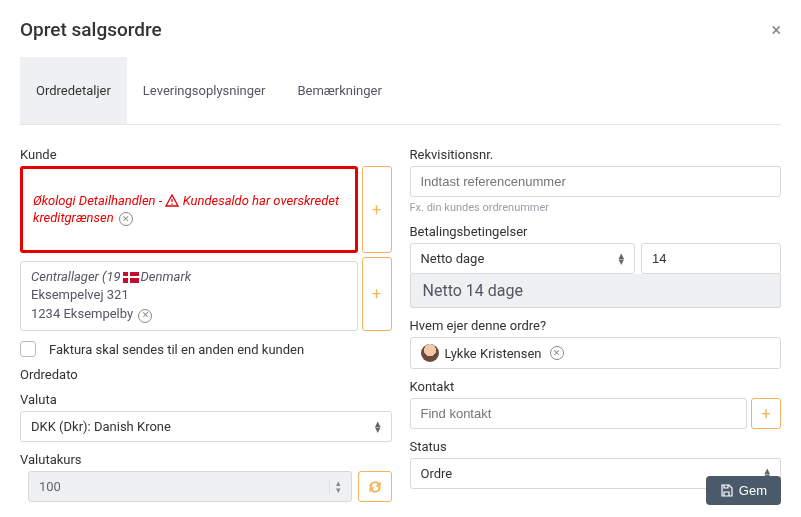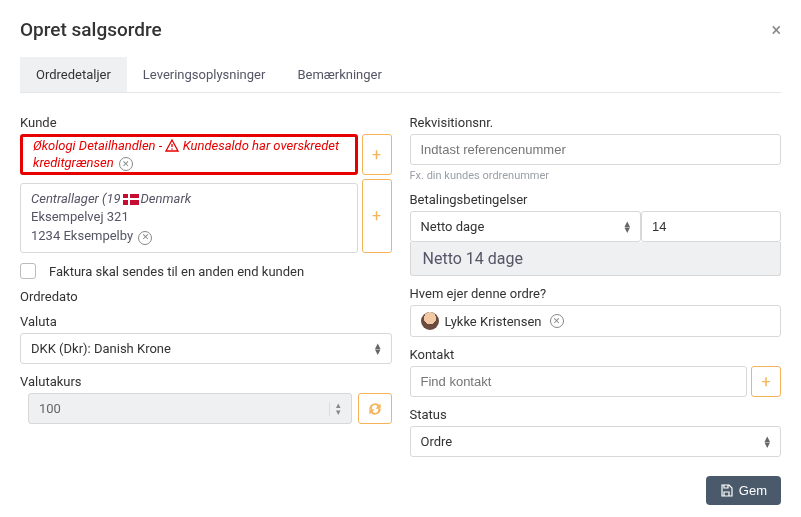--- a/index.html
+++ b/index.html
@@ -2,45 +2,45 @@
 <html><head>
 <meta charset="utf-8">
 <style>
 * { box-sizing: border-box; margin: 0; padding: 0; }
 body { font-family: -apple-system, BlinkMacSystemFont, "Segoe UI", Roboto, sans-serif; font-size: 13px; color: #333; background: #fff; width: 801px; height: 517px; overflow: hidden; }
 .modal { padding: 18px 20px 0 20px; }
 .modal-header { display: flex; justify-content: space-between; align-items: center; margin-bottom: 16px; }
 .modal-title { font-size: 19px; font-weight: 500; color: #333; }
 .close-x { font-size: 18px; color: #888; cursor: pointer; }
 .tabs { display: flex; border-bottom: 1px solid #e5e5e5; margin-bottom: 12px; }
-.tab { padding: 10px 16px; font-size: 13px; color: #556; cursor: pointer; }
+.tab { padding: 26px 16px; font-size: 13px; color: #556; cursor: pointer; }
 .tab.active { background: #eef0f2; color: #333; }
 .columns { display: flex; gap: 18px; }
 .col { flex: 1; min-width: 0; }
 .label { font-size: 13px; color: #333; margin-bottom: 4px; margin-top: 10px; display: block; }
 .field-row { display: flex; gap: 4px; }
-.customer-box { border: 3px solid #e60000; border-radius: 3px; padding: 1px 10px; flex: 1; }
+.customer-box { border: 3px solid #e60000; border-radius: 3px; padding: 24px 10px; flex: 1; }
 .customer-name { color: #e60000; font-style: italic; font-size: 13px; display: inline; }
 .warn-icon { display:inline-block; vertical-align:middle; }
 .clear-circle { display:inline-flex; align-items:center; justify-content:center; width:14px; height:14px; border:1px solid #888; border-radius:50%; font-size:9px; color:#888; cursor:pointer; margin-left:2px; }
 .add-btn { width: 30px; background: #fff; border: 1px solid #f5b35a; color: #f5b35a; font-size: 16px; border-radius: 3px; display:flex; align-items:center; justify-content:center; cursor:pointer; }
 .addr-box { border: 1px solid #d8d8d8; border-radius: 3px; padding: 6px 10px; flex: 1; font-size: 13px; color: #556; line-height: 1.45; margin-top: 4px; }
 .addr-box .first-line { font-style: italic; }
 .flag { display:inline-block; width:16px; height:11px; background:#c60c30; position:relative; vertical-align:middle; margin:0 2px; }
 .flag::before { content:""; position:absolute; background:#fff; left:5px; top:0; width:2px; height:11px; }
 .flag::after { content:""; position:absolute; background:#fff; left:0; top:4px; width:16px; height:2px; }
 .checkbox-row { margin-top: 10px; display:flex; align-items:center; gap:13px; }
 .checkbox { width:16px; height:16px; border:1px solid #bbb; border-radius:3px; cursor:pointer; }
 .input { width:100%; border:1px solid #d8d8d8; border-radius:3px; padding:7px 10px; font-size:13px; color:#333; background:#fff; position:relative; display:flex; align-items:center; justify-content:space-between; }
 .input.readonly { background:#eef0f2; color:#666; }
 .input input { border:none; outline:none; width:100%; font-size:13px; background:transparent; color:inherit; }
 .helper { font-size:11px; color:#9aa0a6; margin-top:4px; }
 .select { width:100%; border:1px solid #d8d8d8; border-radius:3px; padding:7px 10px; font-size:13px; color:#333; background:#fff; display:flex; align-items:center; justify-content:space-between; cursor:pointer; }
 .select .arrows { color:#666; font-size:11px; display:flex; flex-direction:column; line-height:6px; }
-.pay-row { display:flex; }
+.pay-row { display:flex; gap:6px; }
 .pay-row .select { flex:1; }
 .pay-row .num { width:140px; }
 .pay-badge { background:#eef0f2; border:1px solid #d8d8d8; border-top:none; border-radius:0 0 3px 3px; padding:7px 12px; font-size:16px; color:#556; }
 .owner-box { border:1px solid #d8d8d8; border-radius:3px; padding:6px 10px; display:flex; align-items:center; gap:6px; }
 .avatar { width:18px; height:18px; border-radius:50%; background: radial-gradient(circle at 50% 35%, #f3c9a5 0 40%, #6b4b3e 41% 100%); }
 .contact-row { display:flex; gap:4px; }
 .contact-row .input { flex:1; }
 .date-clear { color:#999; font-size:14px; cursor:pointer; }
 .stepper { color:#888; font-size:9px; display:flex; flex-direction:column; line-height:7px; border-left:1px solid #ddd; padding-left:6px; }
 .refresh-btn { width:34px; border:1px solid #f5b35a; border-radius:3px; background:#fff; color:#f5b35a; display:flex; align-items:center; justify-content:center; cursor:pointer; font-size:14px; }

